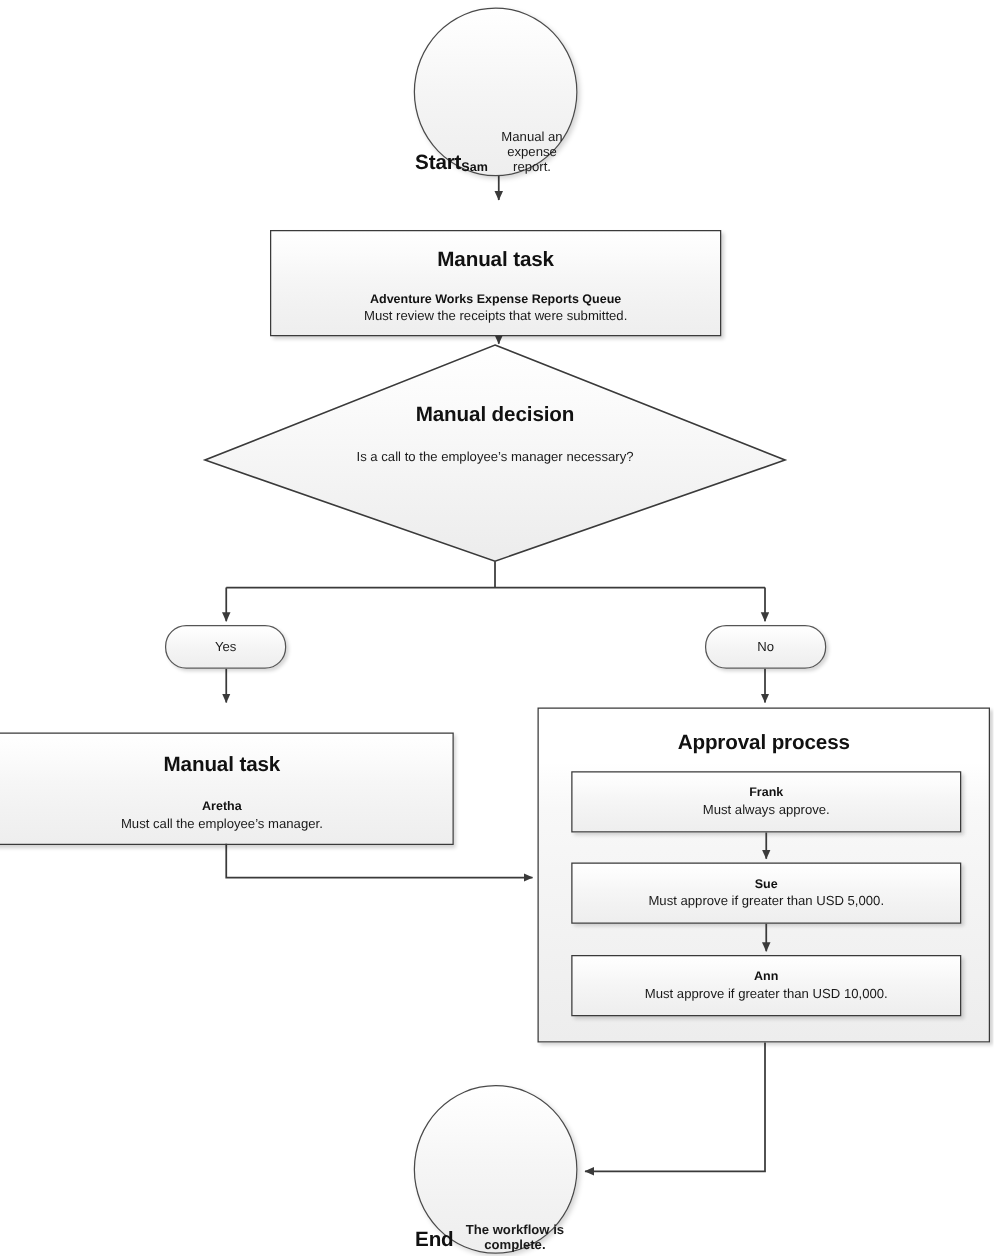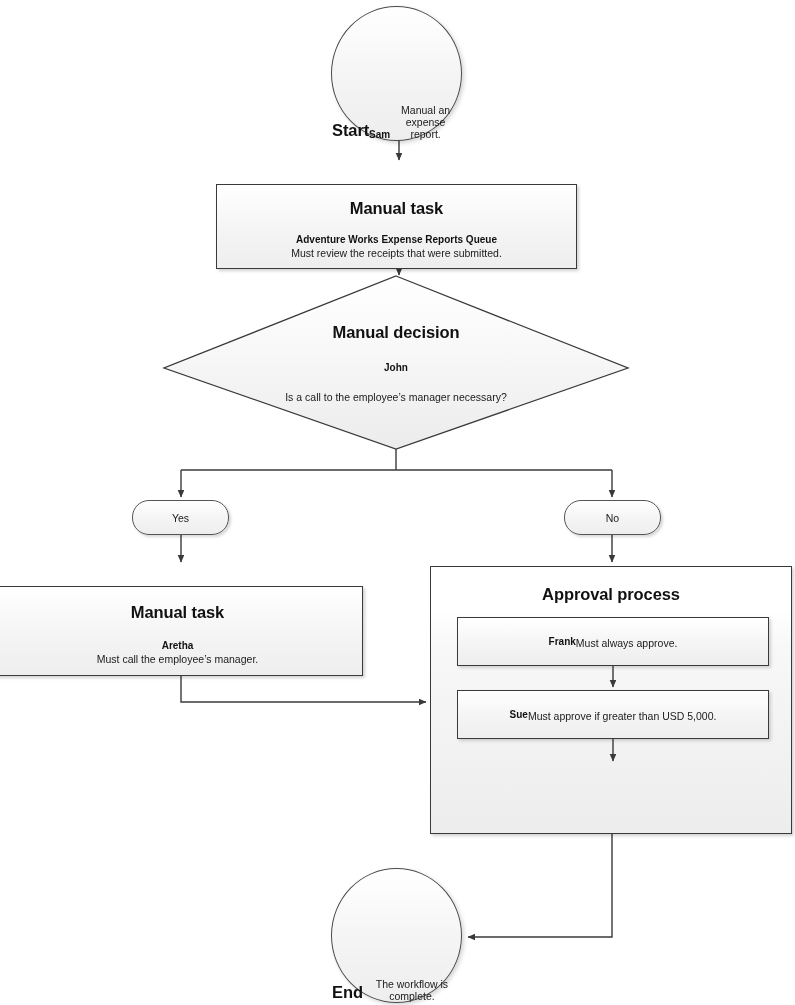--- a/index.html
+++ b/index.html
@@ -111,21 +111,21 @@
         #ededed 100%);
   }
   .inner-box {
     position: absolute;
     box-sizing: border-box;
     border: 1.3px solid #3a3a3a;
     box-shadow: 2px 2px 3px rgba(0,0,0,0.16);
   }
   .stack-center {
     display: flex;
-    flex-direction: row;
+    flex-direction: column;
     align-items: center;
     justify-content: center;
   }
 </style>
 </head>
 <body>
 
 <div id="canvas">
 
   <svg id="edges" viewBox="0 0 795 1005" width="795" height="1005">
@@ -175,21 +175,20 @@
           <stop offset="25%" stop-color="#fbfbfb"></stop>
           <stop offset="50%" stop-color="#f6f6f6"></stop>
           <stop offset="75%" stop-color="#f1f1f1"></stop>
           <stop offset="100%" stop-color="#ececec"></stop>
         </linearGradient>
       </defs>
       <polygon points="234,1 466,93 234,174 2,93" fill="url(#diamondGrad)" stroke="#3a3a3a" stroke-width="1.3"></polygon>
     </svg>
     <div class="diamond-text" style="padding-top:48px;">
       <div class="node-title">Manual decision</div>
-      <div class="node-actor" style="margin-top:20px;">John</div>
       <div class="node-desc" style="margin-top:18px;">Is a call to the employee’s manager necessary?</div>
     </div>
   </div>
 
   <div class="node pill-node shape-fill" style="left:132px; top:500px; width:97px; height:35px;">
     <span>Yes</span>
   </div>
 
   <div class="node pill-node shape-fill" style="left:564px; top:500px; width:97px; height:35px;">
     <span>No</span>
@@ -207,27 +206,31 @@
     <div class="inner-box shape-fill stack-center" style="left:26px; top:50px; width:312px; height:49px;">
       <div class="node-actor">Frank</div>
       <div class="node-desc" style="margin-top:2px;">Must always approve.</div>
     </div>
 
     <div class="inner-box shape-fill stack-center" style="left:26px; top:123px; width:312px; height:49px;">
       <div class="node-actor">Sue</div>
       <div class="node-desc" style="margin-top:2px;">Must approve if greater than USD 5,000.</div>
     </div>
 
+    <div class="inner-box shape-fill stack-center" style="left:26px; top:197px; width:312px; height:49px;">
+      <div class="node-actor">Ann</div>
+      <div class="node-desc" style="margin-top:2px;">Must approve if greater than USD 10,000.</div>
+    </div>
 
     <svg style="position:absolute; left:0; top:0;" width="362" height="268" viewBox="0 0 362 268">
       <g stroke="#3a3a3a" stroke-width="1.4" fill="none">
         <path d="M182,99 L182,120" marker-end="url(#arrowhead)"></path>
         <path d="M182,172 L182,194" marker-end="url(#arrowhead)"></path>
       </g>
     </svg>
   </div>
 
   <div class="node circle-node shape-fill" style="left:331px; top:868px; width:131px; height:135px; padding-top:22px;">
     <div class="node-title">End</div>
-    <div class="node-desc" style="margin-top:17px;">The workflow is complete.</div>
+    <div class="node-desc" style="margin-top:17px;font-weight:bold;">The workflow is complete.</div>
   </div>
 
 </div>
 
 </body></html>

